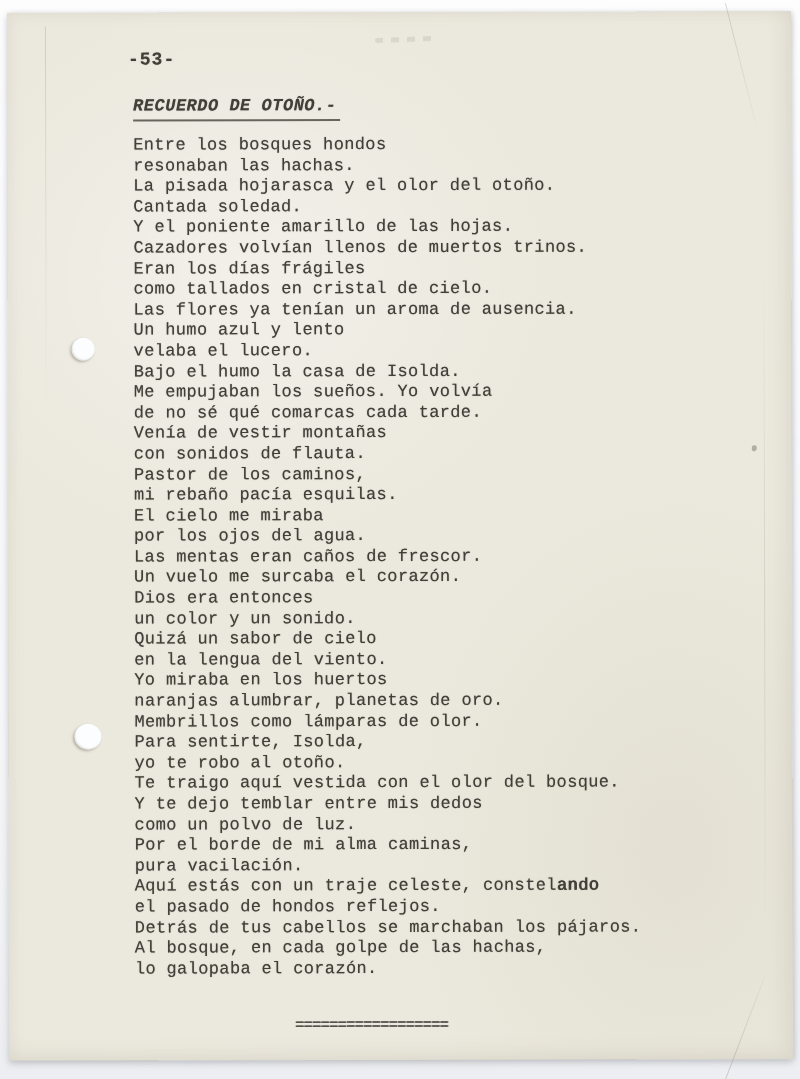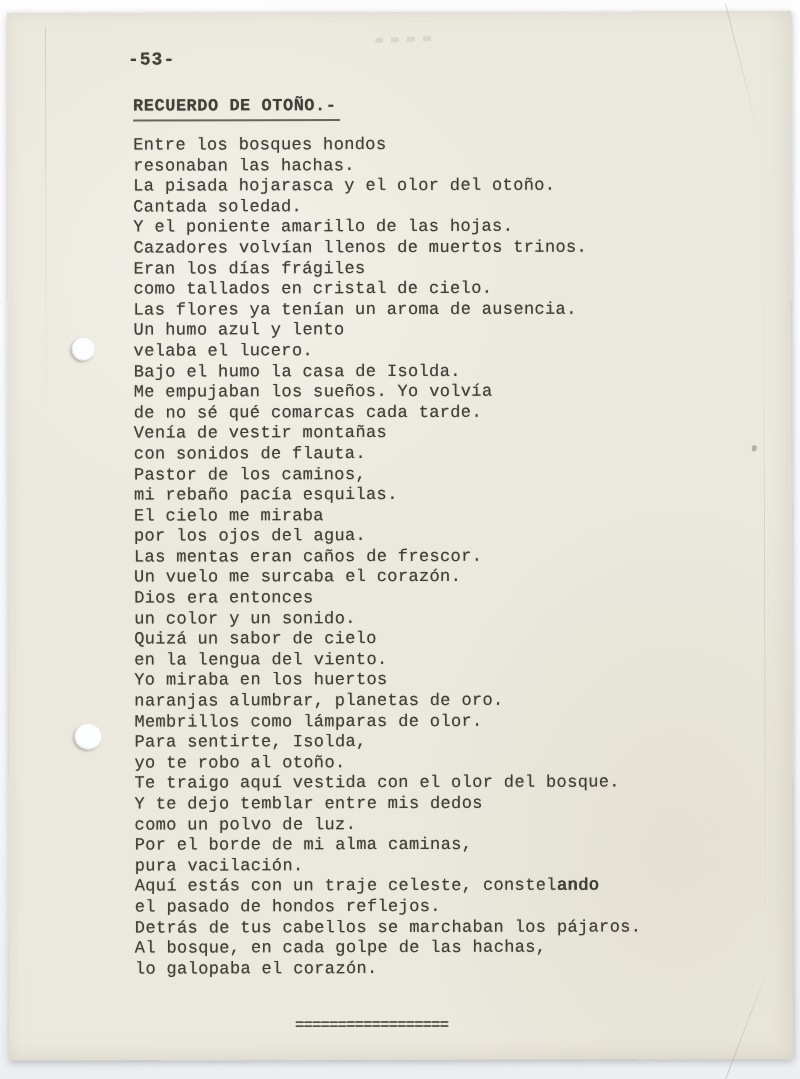--- a/index.html
+++ b/index.html
@@ -85,20 +85,21 @@
 
   .poem-title {
     position: absolute;
     left: 126px;
     top: 84px;
     font-size: 17px;
     font-weight: bold;
     letter-spacing: 0.5px;
     border-bottom: 2px solid rgba(65,63,56,0.78);
     padding: 0 4px 4px 0;
+    font-style: italic;
   }
 
   .poem-body {
     position: absolute;
     left: 126px;
     top: 123px;
     font-size: 17px;
     line-height: 20.6px;
     letter-spacing: 0.35px;
     white-space: pre;

